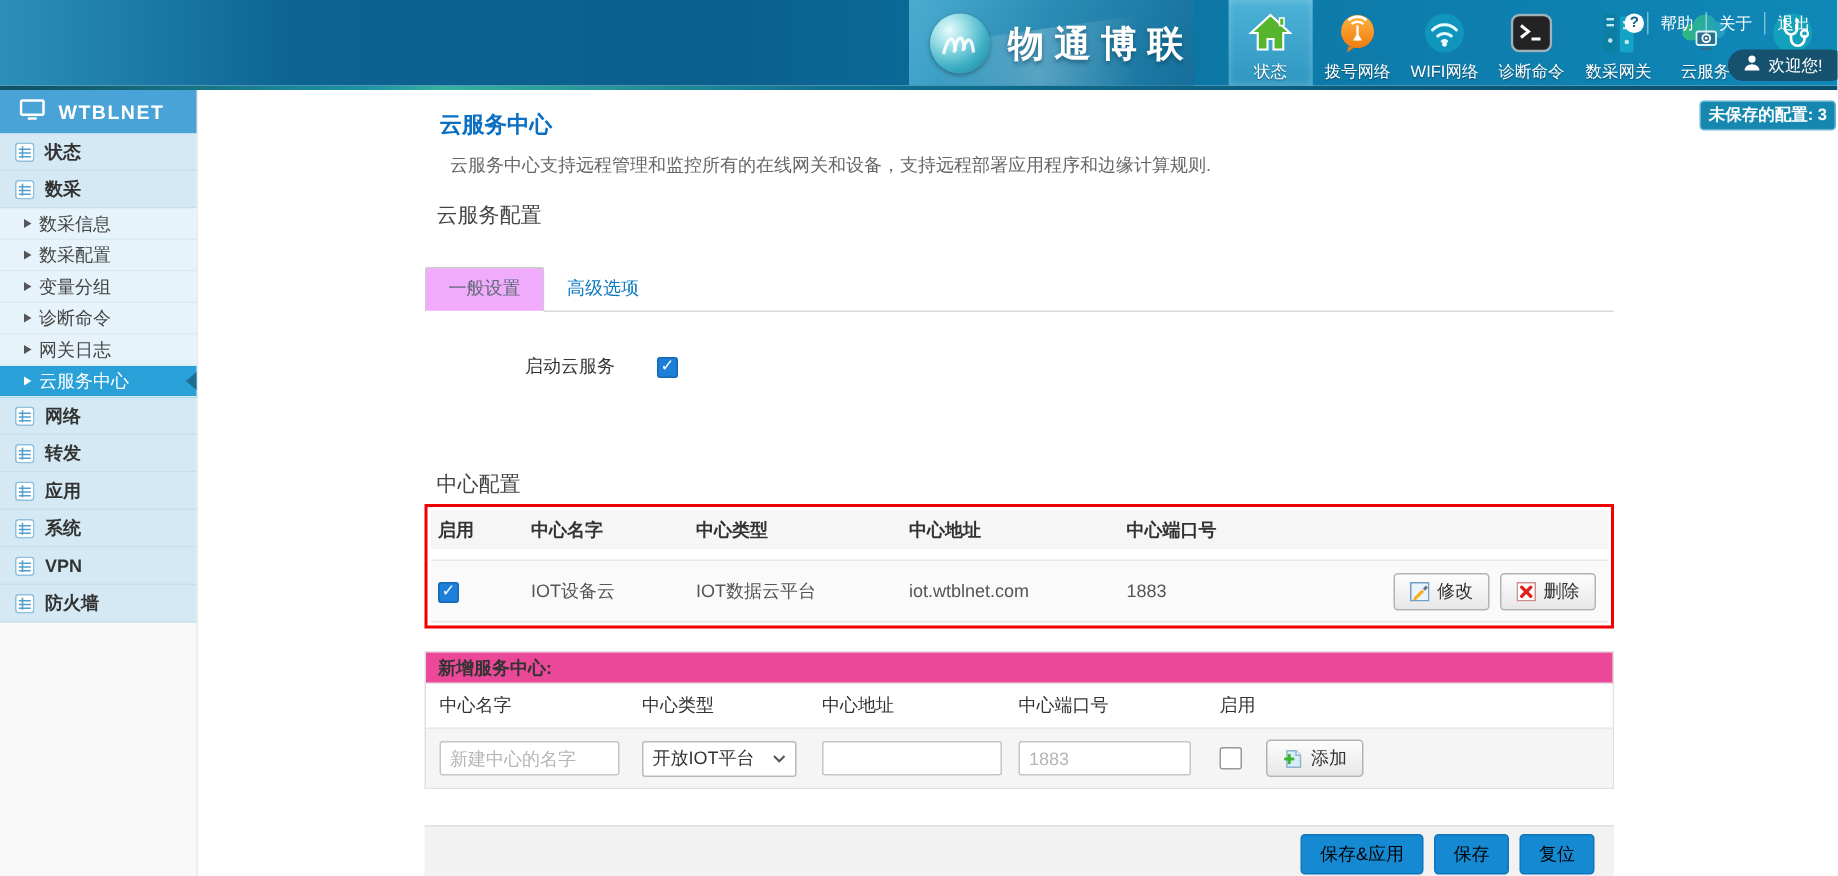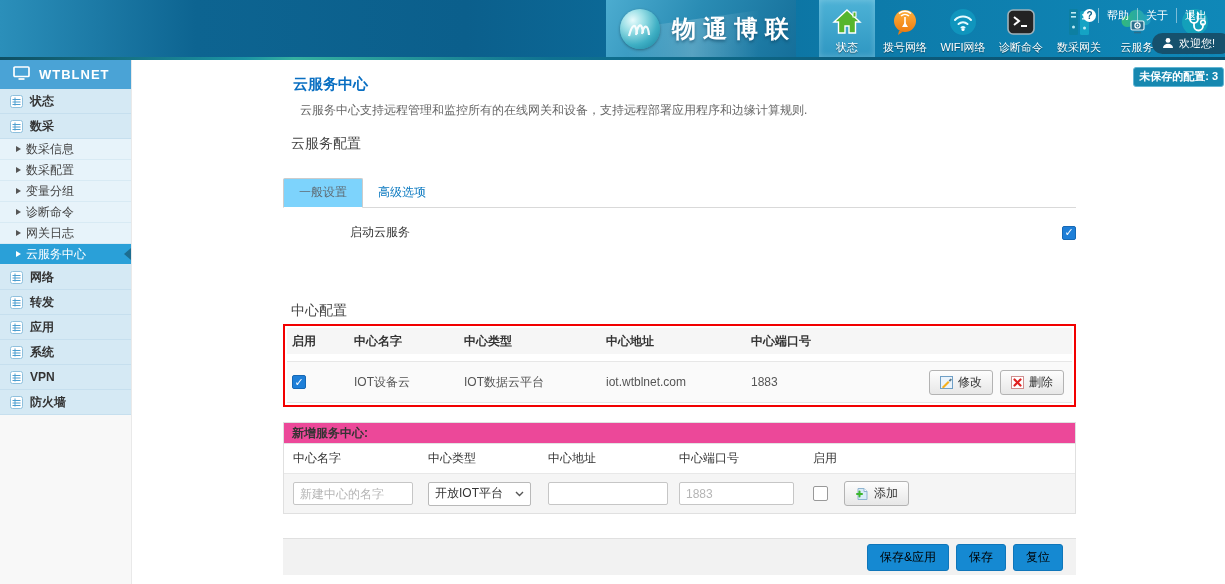--- a/index.html
+++ b/index.html
@@ -53,24 +53,24 @@
     font-size:11px; font-weight:bold; padding:1px 5px 2px; border-radius:3px; }
   .container { margin-left:151px; width:793px; }
   .page-title { margin:15px 0 0 10px; font-size:15px; font-weight:bold; color:#0a6fc2; line-height:18px; }
   .page-desc { margin:10px 0 0 17px; font-size:12px; color:#666; line-height:14px; }
   .sec-h { margin-left:8px; font-size:14px; color:#454545; line-height:16px; }
   .sec1 { margin-top:18px; }
   .sec2 { margin-top:61px; }
 
   .tabs { margin-top:31px; border-bottom:1px solid #d9d9d9; display:flex; align-items:flex-end; height:26px; padding-left:0; }
   .tab { font-size:12px; padding:5px 15px 6px; cursor:pointer; }
-  .tab.active { background:#7dd3fc; border:1px solid #ccc; border-bottom:1px solid #fff; color:#5f6b73; margin-bottom:-1px; border-radius:2px 2px 0 0; }
+  .tab.active { background:#f0abfc; border:1px solid #ccc; border-bottom:1px solid #fff; color:#5f6b73; margin-bottom:-1px; border-radius:2px 2px 0 0; }
   .tab.inactive { color:#0b79c0; }
 
-  .enable-row { margin-top:16px; padding-left:67px; display:flex; align-items:center; font-size:12px; color:#333;justify-content:space-between; }
+  .enable-row { margin-top:28px; padding-left:67px; display:flex; align-items:center; font-size:12px; color:#333; }
   .cb { width:14px; height:14px; border-radius:2px; display:inline-flex; align-items:center; justify-content:center; cursor:pointer; flex-shrink:0; }
   .cb.checked { background:#1e7fd8; border:1px solid #1668b4; color:#fff; font-size:11px; font-weight:bold; line-height:1; }
   .cb.unchecked { background:#fff; border:1px solid #999; width:15px; height:15px; }
   .enable-row .cb { margin-left:28px; }
 
   .red-wrap { margin-top:6px; border:2px solid #f20000; padding:2px; }
   .tbl-head, .tbl-row { display:grid; grid-template-columns:62px 110px 142px 145px 1fr auto; align-items:center; }
   .tbl-head { background:#f6f6f6; height:26px; font-size:12px; font-weight:bold; color:#333; }
   .tbl-head > div, .tbl-row > div { padding-left:5px; }
   .tbl-gap { height:7px; background:#fff; }

